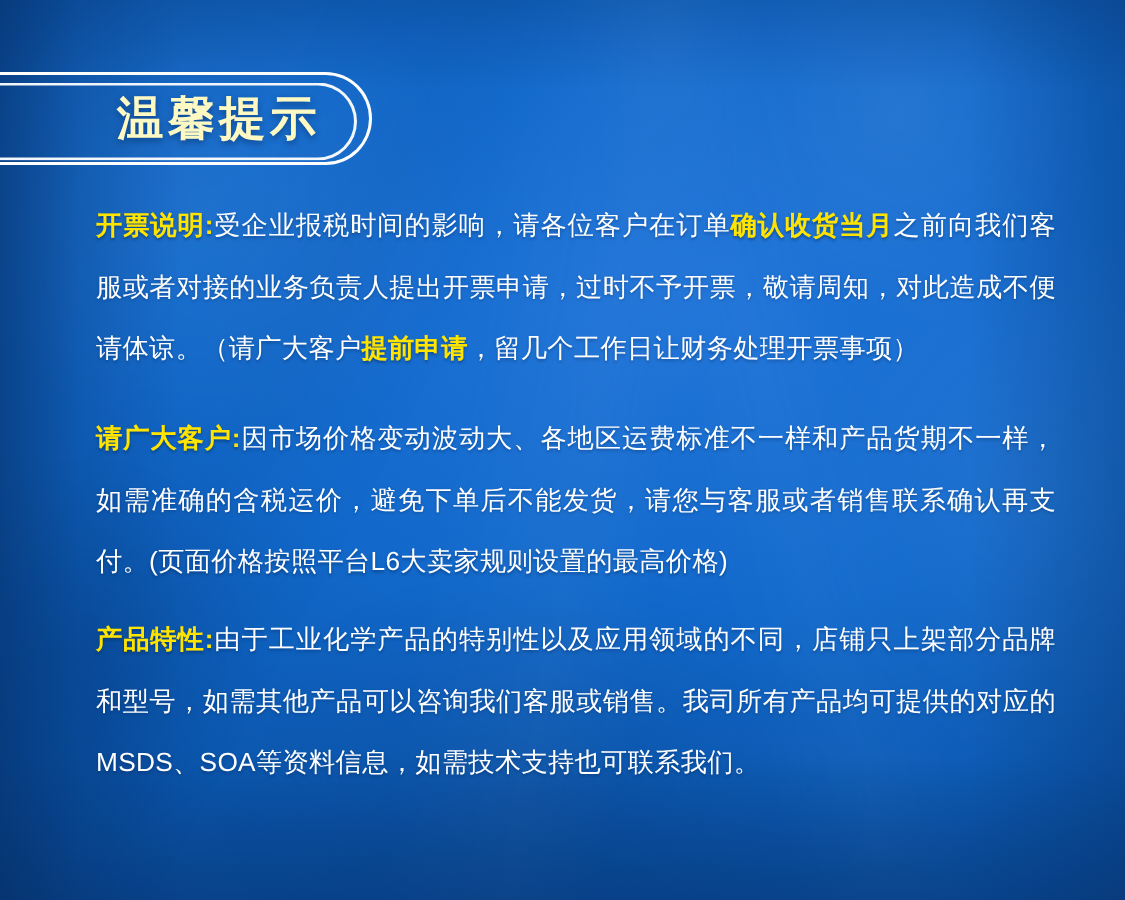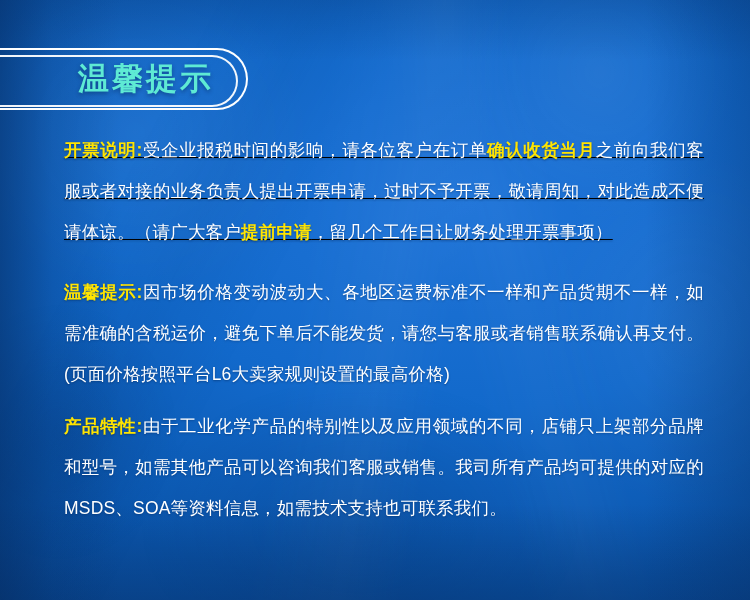--- a/index.html
+++ b/index.html
@@ -85,21 +85,21 @@
     border-left: none;
     border-top-right-radius: 28px;
     border-bottom-right-radius: 28px;
   }
   .badge-title {
     position: absolute;
     left: 78px;
     top: 52px;
     font-size: 31px;
     font-weight: bold;
-    color: #5eead4;
+    color: #fef9c3;
     letter-spacing: 3px;
     line-height: 54px;
     text-shadow: 0 2px 4px rgba(0,30,75,0.45);
     white-space: nowrap;
   }
 
   
   .content {
     position: absolute;
     left: 64px;
@@ -131,21 +131,21 @@
     color: #ffe400;
     font-weight: bold;
     text-shadow: 0 1px 2px rgba(0,28,72,0.45);
   }
   .note {
     color: #ffffff;
     text-shadow: 0 1px 2px rgba(0,28,72,0.45);
   }
 
   
-  #block-invoice { position: absolute; top: 0;   left: 0; width: 640px; text-decoration: underline; }
+  #block-invoice { position: absolute; top: 0;   left: 0; width: 640px; }
   #block-price   { position: absolute; top: 142px; left: 0; width: 640px; }
   #block-product { position: absolute; top: 276px; left: 0; width: 640px; }
 </style>
 </head>
 <body>
 
 <div id="page">
 
   <div class="bg-layer bg-base"></div>
   <div class="bg-layer bg-blobs"></div>
@@ -160,21 +160,21 @@
   <div class="content">
 
     <div class="block" id="block-invoice">
       <div class="para">
         <span class="lbl">开票说明:</span><span>受企业报税时间的影响，请各位客户在订单</span><span class="hl">确认收货当月</span><span>之前向我们客服或者对接的业务负责人提出开票申请，过时不予开票，敬请周知，对此造成不便请体谅。（请广大客户</span><span class="hl">提前申请</span><span>，留几个工作日让财务处理开票事项）</span>
       </div>
     </div>
 
     <div class="block" id="block-price">
       <div class="para">
-        <span class="lbl">温馨提示:</span><span>因市场价格变动波动大、各地区运费标准不一样和产品货期不一样，如需准确的含税运价，避免下单后不能发货，请您与客服或者销售联系确认再支付。</span><span class="note">(页面价格按照平台L6大卖家规则设置的最高价格)</span>
+        <span class="lbl">请广大客户:</span><span>因市场价格变动波动大、各地区运费标准不一样和产品货期不一样，如需准确的含税运价，避免下单后不能发货，请您与客服或者销售联系确认再支付。</span><span class="note">(页面价格按照平台L6大卖家规则设置的最高价格)</span>
       </div>
     </div>
 
     <div class="block" id="block-product">
       <div class="para">
         <span class="lbl">产品特性:</span><span>由于工业化学产品的特别性以及应用领域的不同，店铺只上架部分品牌和型号，如需其他产品可以咨询我们客服或销售。我司所有产品均可提供的对应的MSDS、SOA等资料信息，如需技术支持也可联系我们。</span>
       </div>
     </div>
 
   </div>

